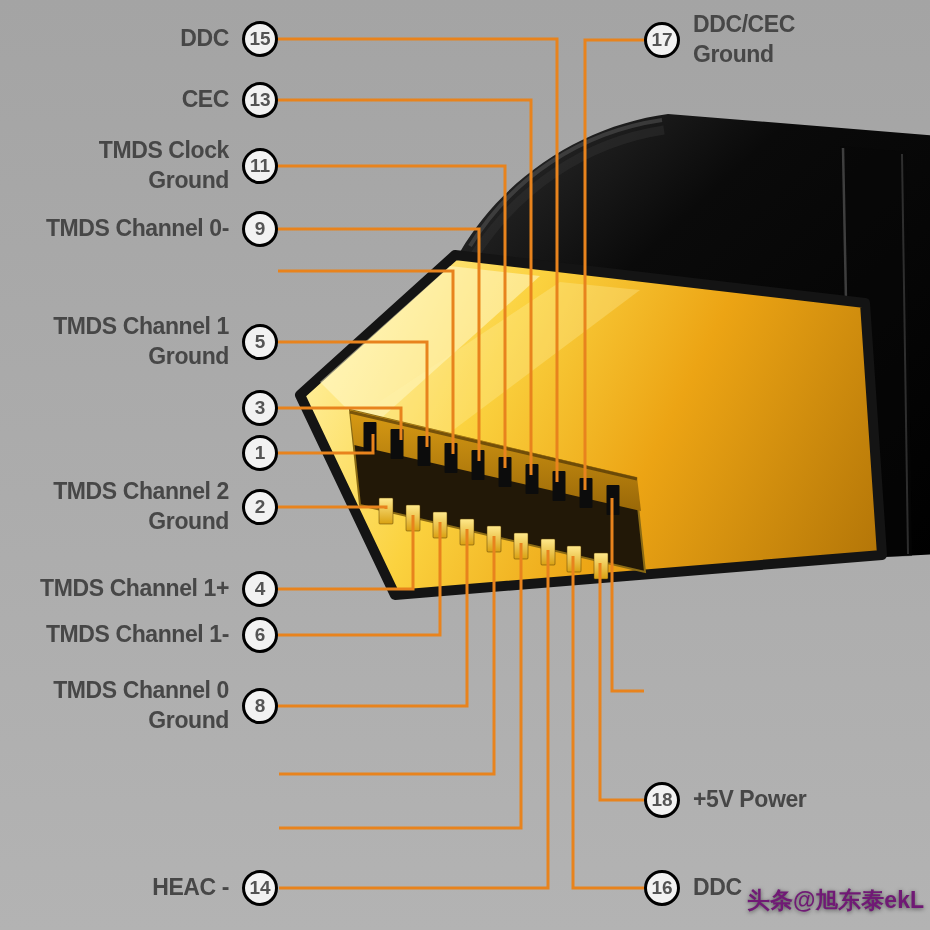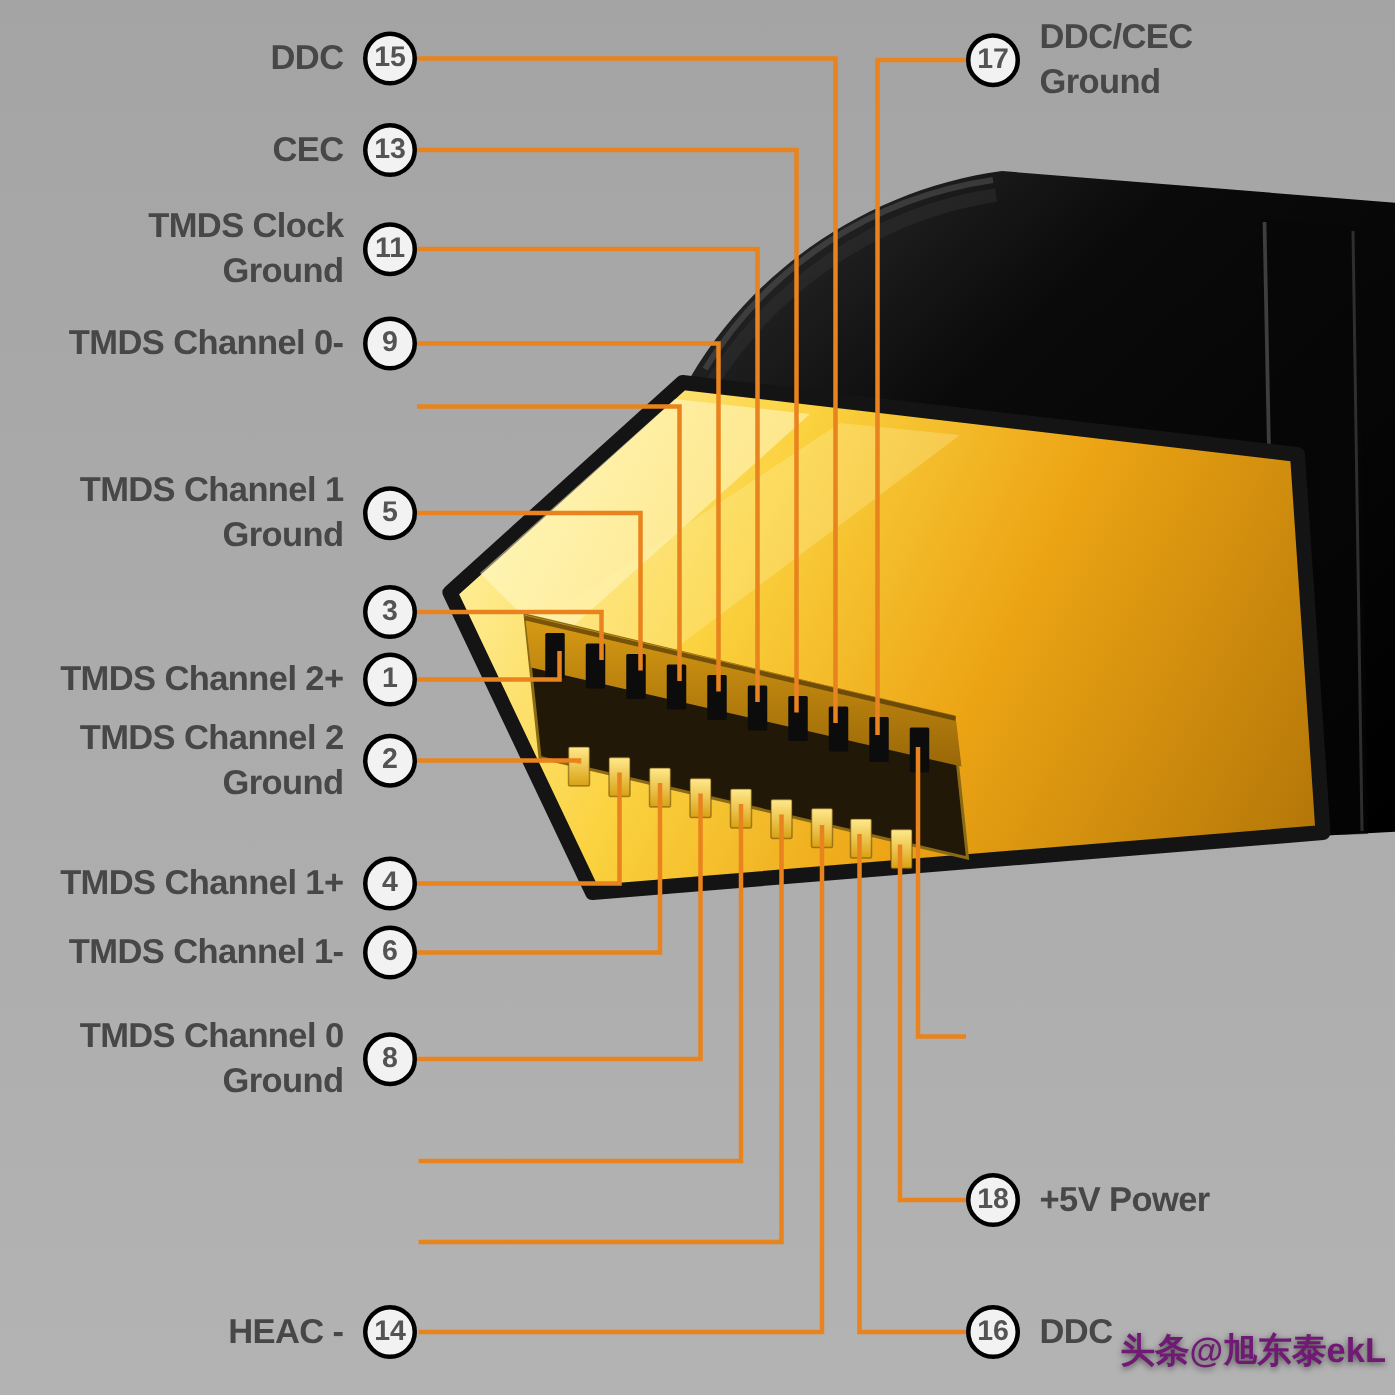--- a/index.html
+++ b/index.html
@@ -157,21 +157,20 @@
   </div>
   <div class="callout left" style="top:342px">
     <span class="lbl">TMDS Channel 1
 Ground</span>
     <span class="circ">5</span>
   </div>
   <div class="callout left" style="top:408px">
     <span class="circ">3</span>
   </div>
   <div class="callout left" style="top:453px">
-    <span class="lbl">TMDS Channel 2+</span>
     <span class="circ">1</span>
   </div>
   <div class="callout left" style="top:507px">
     <span class="lbl">TMDS Channel 2
 Ground</span>
     <span class="circ">2</span>
   </div>
   <div class="callout left" style="top:589px">
     <span class="lbl">TMDS Channel 1+</span>
     <span class="circ">4</span>

